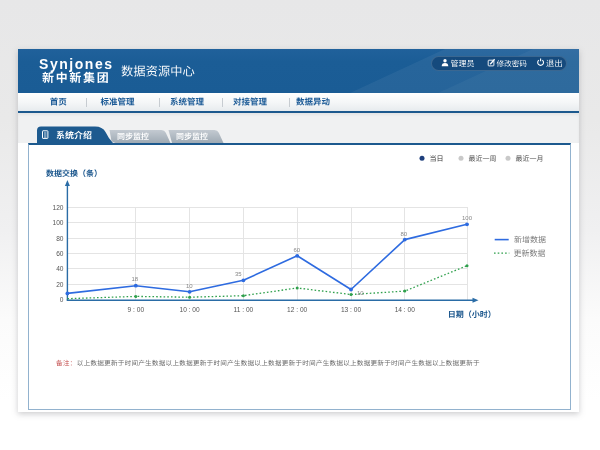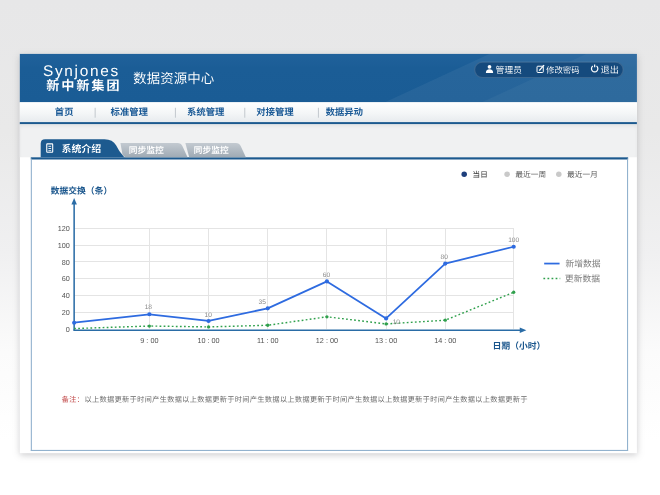--- a/index.html
+++ b/index.html
@@ -7,21 +7,21 @@
 .card{position:absolute;left:18px;top:49px;width:561px;height:363px;background:#fff;
 box-shadow:0 2px 6px rgba(120,120,125,.38);}
 .hdr{position:absolute;left:0;top:0;width:561px;height:44px;
 background:linear-gradient(180deg,#20619b 0,#1b5d96 30%,#1a5c95 100%);overflow:hidden}
 .hdr .d1{position:absolute;left:0;top:0;width:561px;height:44px;
 background:rgba(255,255,255,.055);clip-path:polygon(332px 44px,427px 0,561px 0,561px 44px)}
 .hdr .d2{position:absolute;left:0;top:0;width:561px;height:44px;
 background:rgba(255,255,255,.04);clip-path:polygon(420px 44px,515px 0,561px 0,561px 44px)}
 .pill{position:absolute;left:412.5px;top:6.5px;width:136px;height:15px;border-radius:8px;
 background:#154a7d;border:1px solid rgba(255,255,255,.16)}
-.logo{position:absolute;left:21px;top:7px;color:#fff;font-weight:400;font-size:14px;letter-spacing:1.55px}
+.logo{position:absolute;left:21px;top:7px;color:#fff;font-weight:700;font-size:14px;letter-spacing:1.55px}
 .nav{position:absolute;left:0;top:44px;width:561px;height:20px;
 background:linear-gradient(180deg,#ffffff 0,#f4f6f7 55%,#e7ebee 100%);border-bottom:2px solid #1c598e}
 .nav i{position:absolute;top:5px;width:1px;height:9px;background:#c7ccd1}
 .strip{position:absolute;left:0;top:64px;width:561px;height:30px;background:#f0f1f2;
 box-shadow:inset 0 2px 3px rgba(0,0,0,.05)}
 .panel{position:absolute;left:10px;top:94px;width:543px;height:267px;background:#fff;
 border:1px solid #92b2ce;border-top:2px solid #1c598e}
 svg.ov{position:absolute;left:0;top:0;width:600px;height:450px;z-index:5}
 svg.ov text{font-family:"Liberation Sans",sans-serif}
 </style></head><body>

